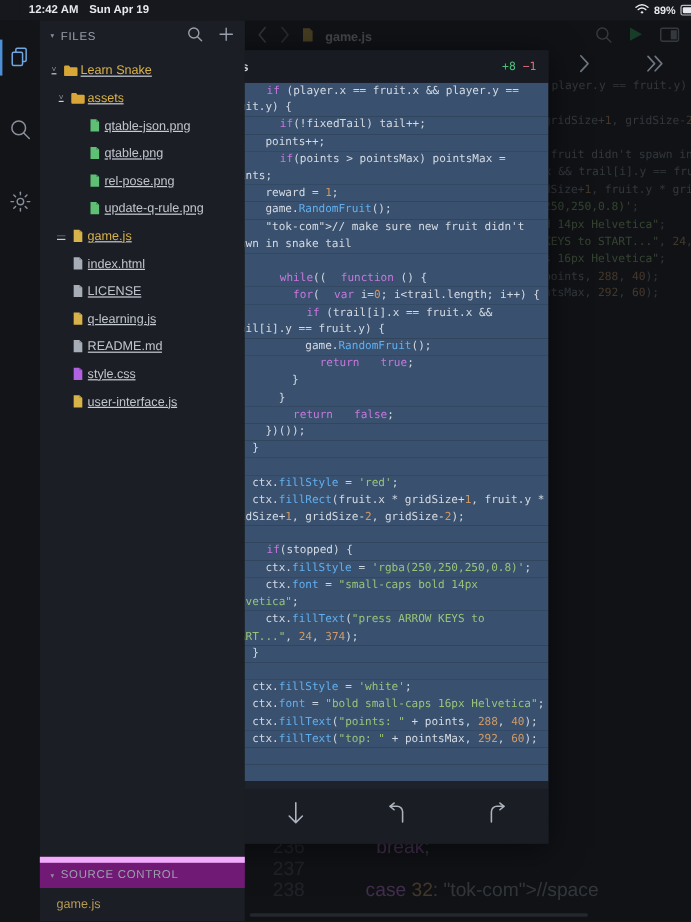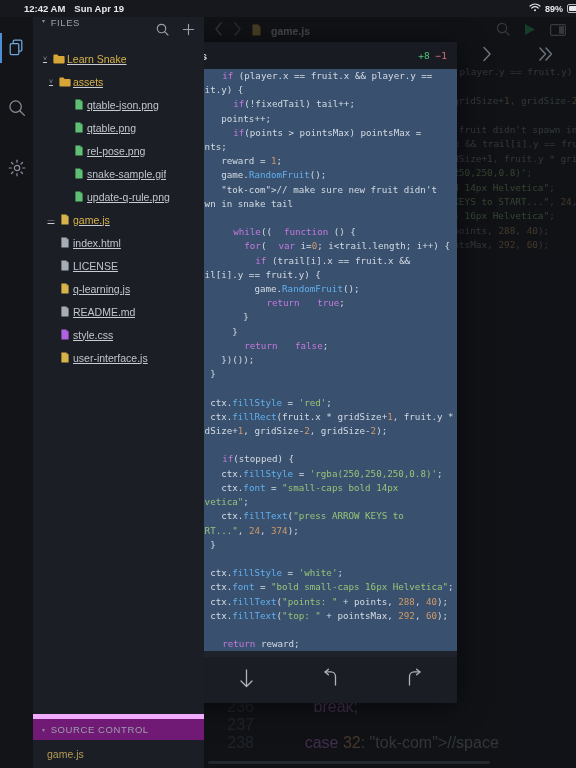--- a/index.html
+++ b/index.html
@@ -33,21 +33,21 @@
   .act-item { width:33px; height:34px; display:flex; align-items:center; justify-content:center; position:relative; }
   .act-item.active::before{content:"";position:absolute;left:0;top:2px;bottom:2px;width:2px;background:#4d8fd6;}
   .act-item svg { display:block; }
 
   
   .sidebar {
     position:absolute; left:33px; top:17px; width:171px; height:751px;
     background:#1b1e24; z-index:35; display:flex; flex-direction:column;
   }
   .side-head {
-    height:26px; display:flex; padding:0 9px;
+    height:26px; display:flex; align-items:center; padding:0 9px;
     font-size:9.5px; letter-spacing:.6px; color:#9aa0ab; background:#1b1e24;
   }
   .caret { font-size:6px; margin-right:5px; color:#8a909b; }
   .side-head-actions { margin-left:auto; display:flex; align-items:center; gap:13px; }
   .tree { flex:1; overflow:hidden; padding-top:4px;text-decoration:underline; }
   .row { display:flex; align-items:center; height:23px; padding-left:6px; font-size:10.5px; white-space:nowrap; }
   .row .tw { width:12px; display:inline-block; text-align:center; color:#8b919c; font-size:7px; flex:none; }
   .row .ic { width:16px; flex:none; display:flex; align-items:center; justify-content:center; }
   .row .nm { overflow:hidden; }
   .c-yellow { color:#d8b24a; }
@@ -362,30 +362,20 @@
           <span class="nm c-white">rel-pose.png</span>
         </div>
         <div class="row ind2">
           <span class="tw"></span>
           <span class="ic">
             <svg width="8" height="11" viewBox="0 0 8 11">
               <path d="M0.4 0.4 H5 L7.6 2.6 V10.6 H0.4 Z" fill="#5fbf74"></path>
               <path d="M5 0.4 V2.6 H7.6" fill="#3f9c55"></path>
             </svg>
           </span>
-          <span class="nm c-white">snake-sample.gif</span>
-        </div>
-        <div class="row ind2">
-          <span class="tw"></span>
-          <span class="ic">
-            <svg width="8" height="11" viewBox="0 0 8 11">
-              <path d="M0.4 0.4 H5 L7.6 2.6 V10.6 H0.4 Z" fill="#5fbf74"></path>
-              <path d="M5 0.4 V2.6 H7.6" fill="#3f9c55"></path>
-            </svg>
-          </span>
           <span class="nm c-white">update-q-rule.png</span>
         </div>
         <div class="row ind1">
           <span class="tw">—</span>
           <span class="ic">
             <svg width="8" height="11" viewBox="0 0 8 11">
               <path d="M0.4 0.4 H5 L7.6 2.6 V10.6 H0.4 Z" fill="#d8b24a"></path>
               <path d="M5 0.4 V2.6 H7.6" fill="#b3913a"></path>
             </svg>
           </span>
@@ -643,21 +633,20 @@
             <span class="code">    ctx.<span class="tok-fn">fillText</span>(<span class="tok-str">"top: "</span> + pointsMax, <span class="tok-num">292</span>, <span class="tok-num">60</span>);</span>
           </div>
           <div class="dl sel">
             <span class="g1">202</span>
             <span class="g2">202</span>
             <span class="code">&nbsp;</span>
           </div>
           <div class="dl sel">
             <span class="g1">203</span>
             <span class="g2">203</span>
-            <span class="code">    <span class="tok-kw">return</span> reward;</span>
           </div>
           <div class="dl ctx">
             <span class="g1">204</span>
             <span class="g2">204</span>
             <span class="code">  }</span>
           </div>
           <div class="dl ctx">
             <span class="g1">205</span>
             <span class="g2">205</span>
             <span class="code">}</span>

